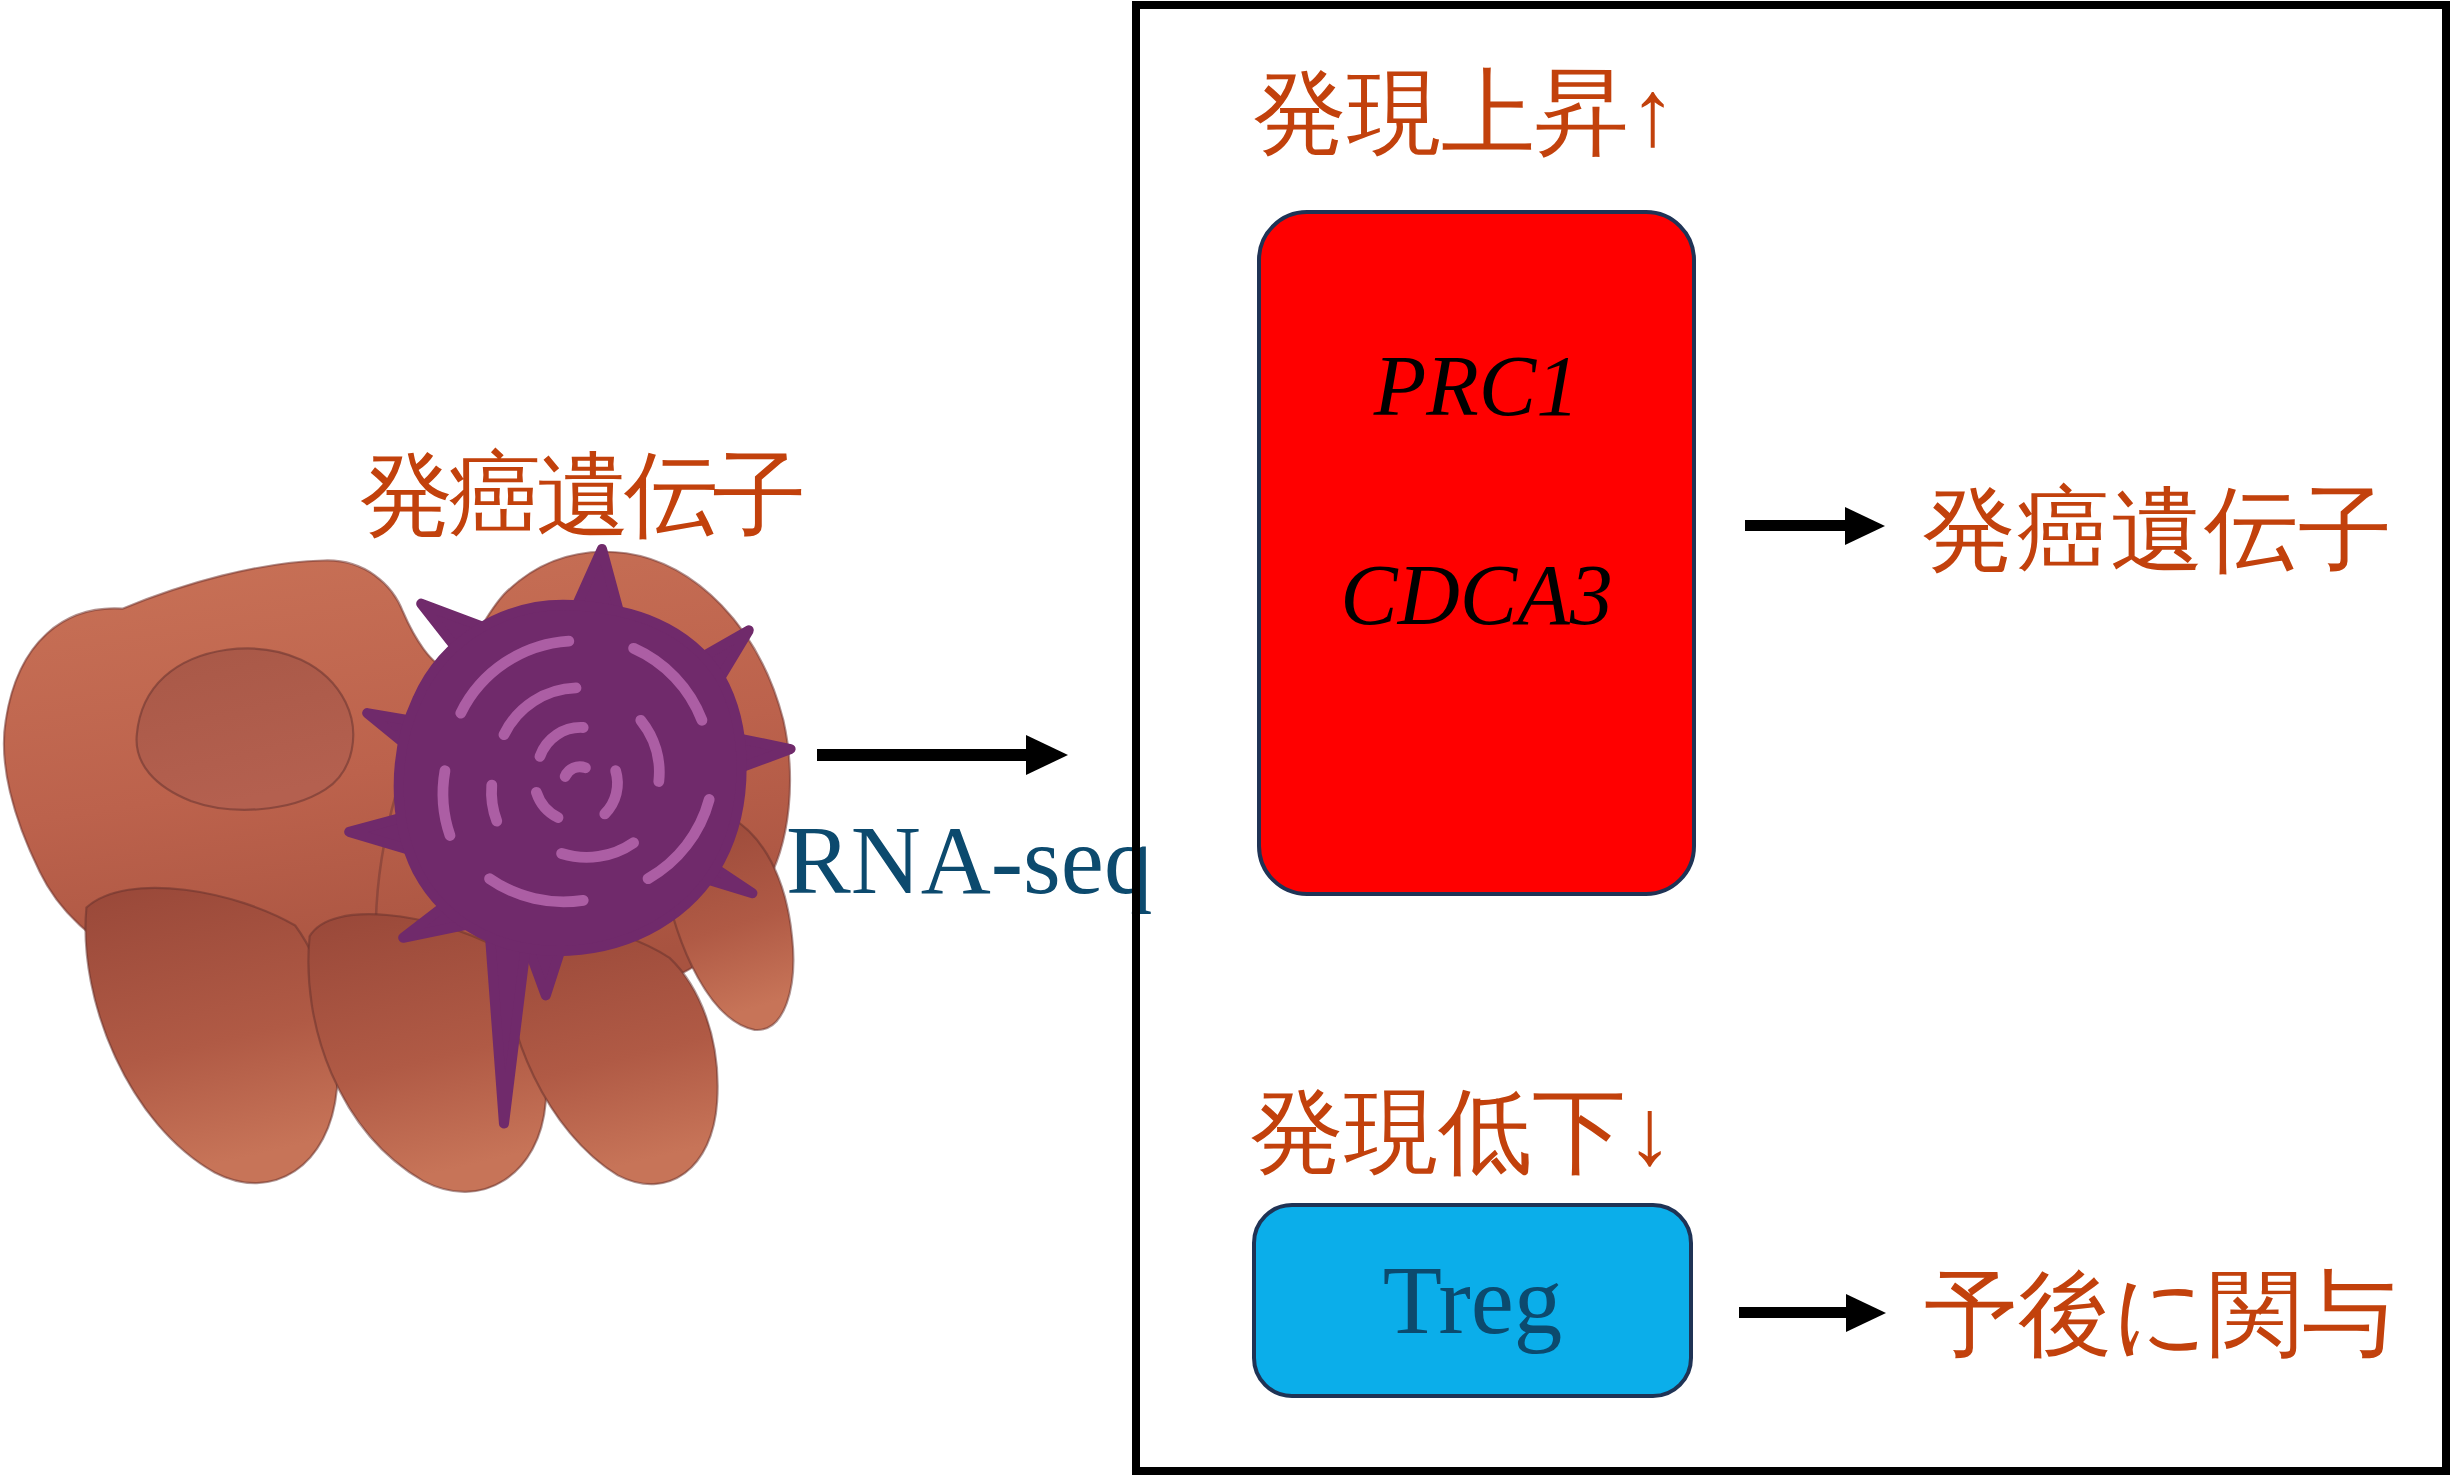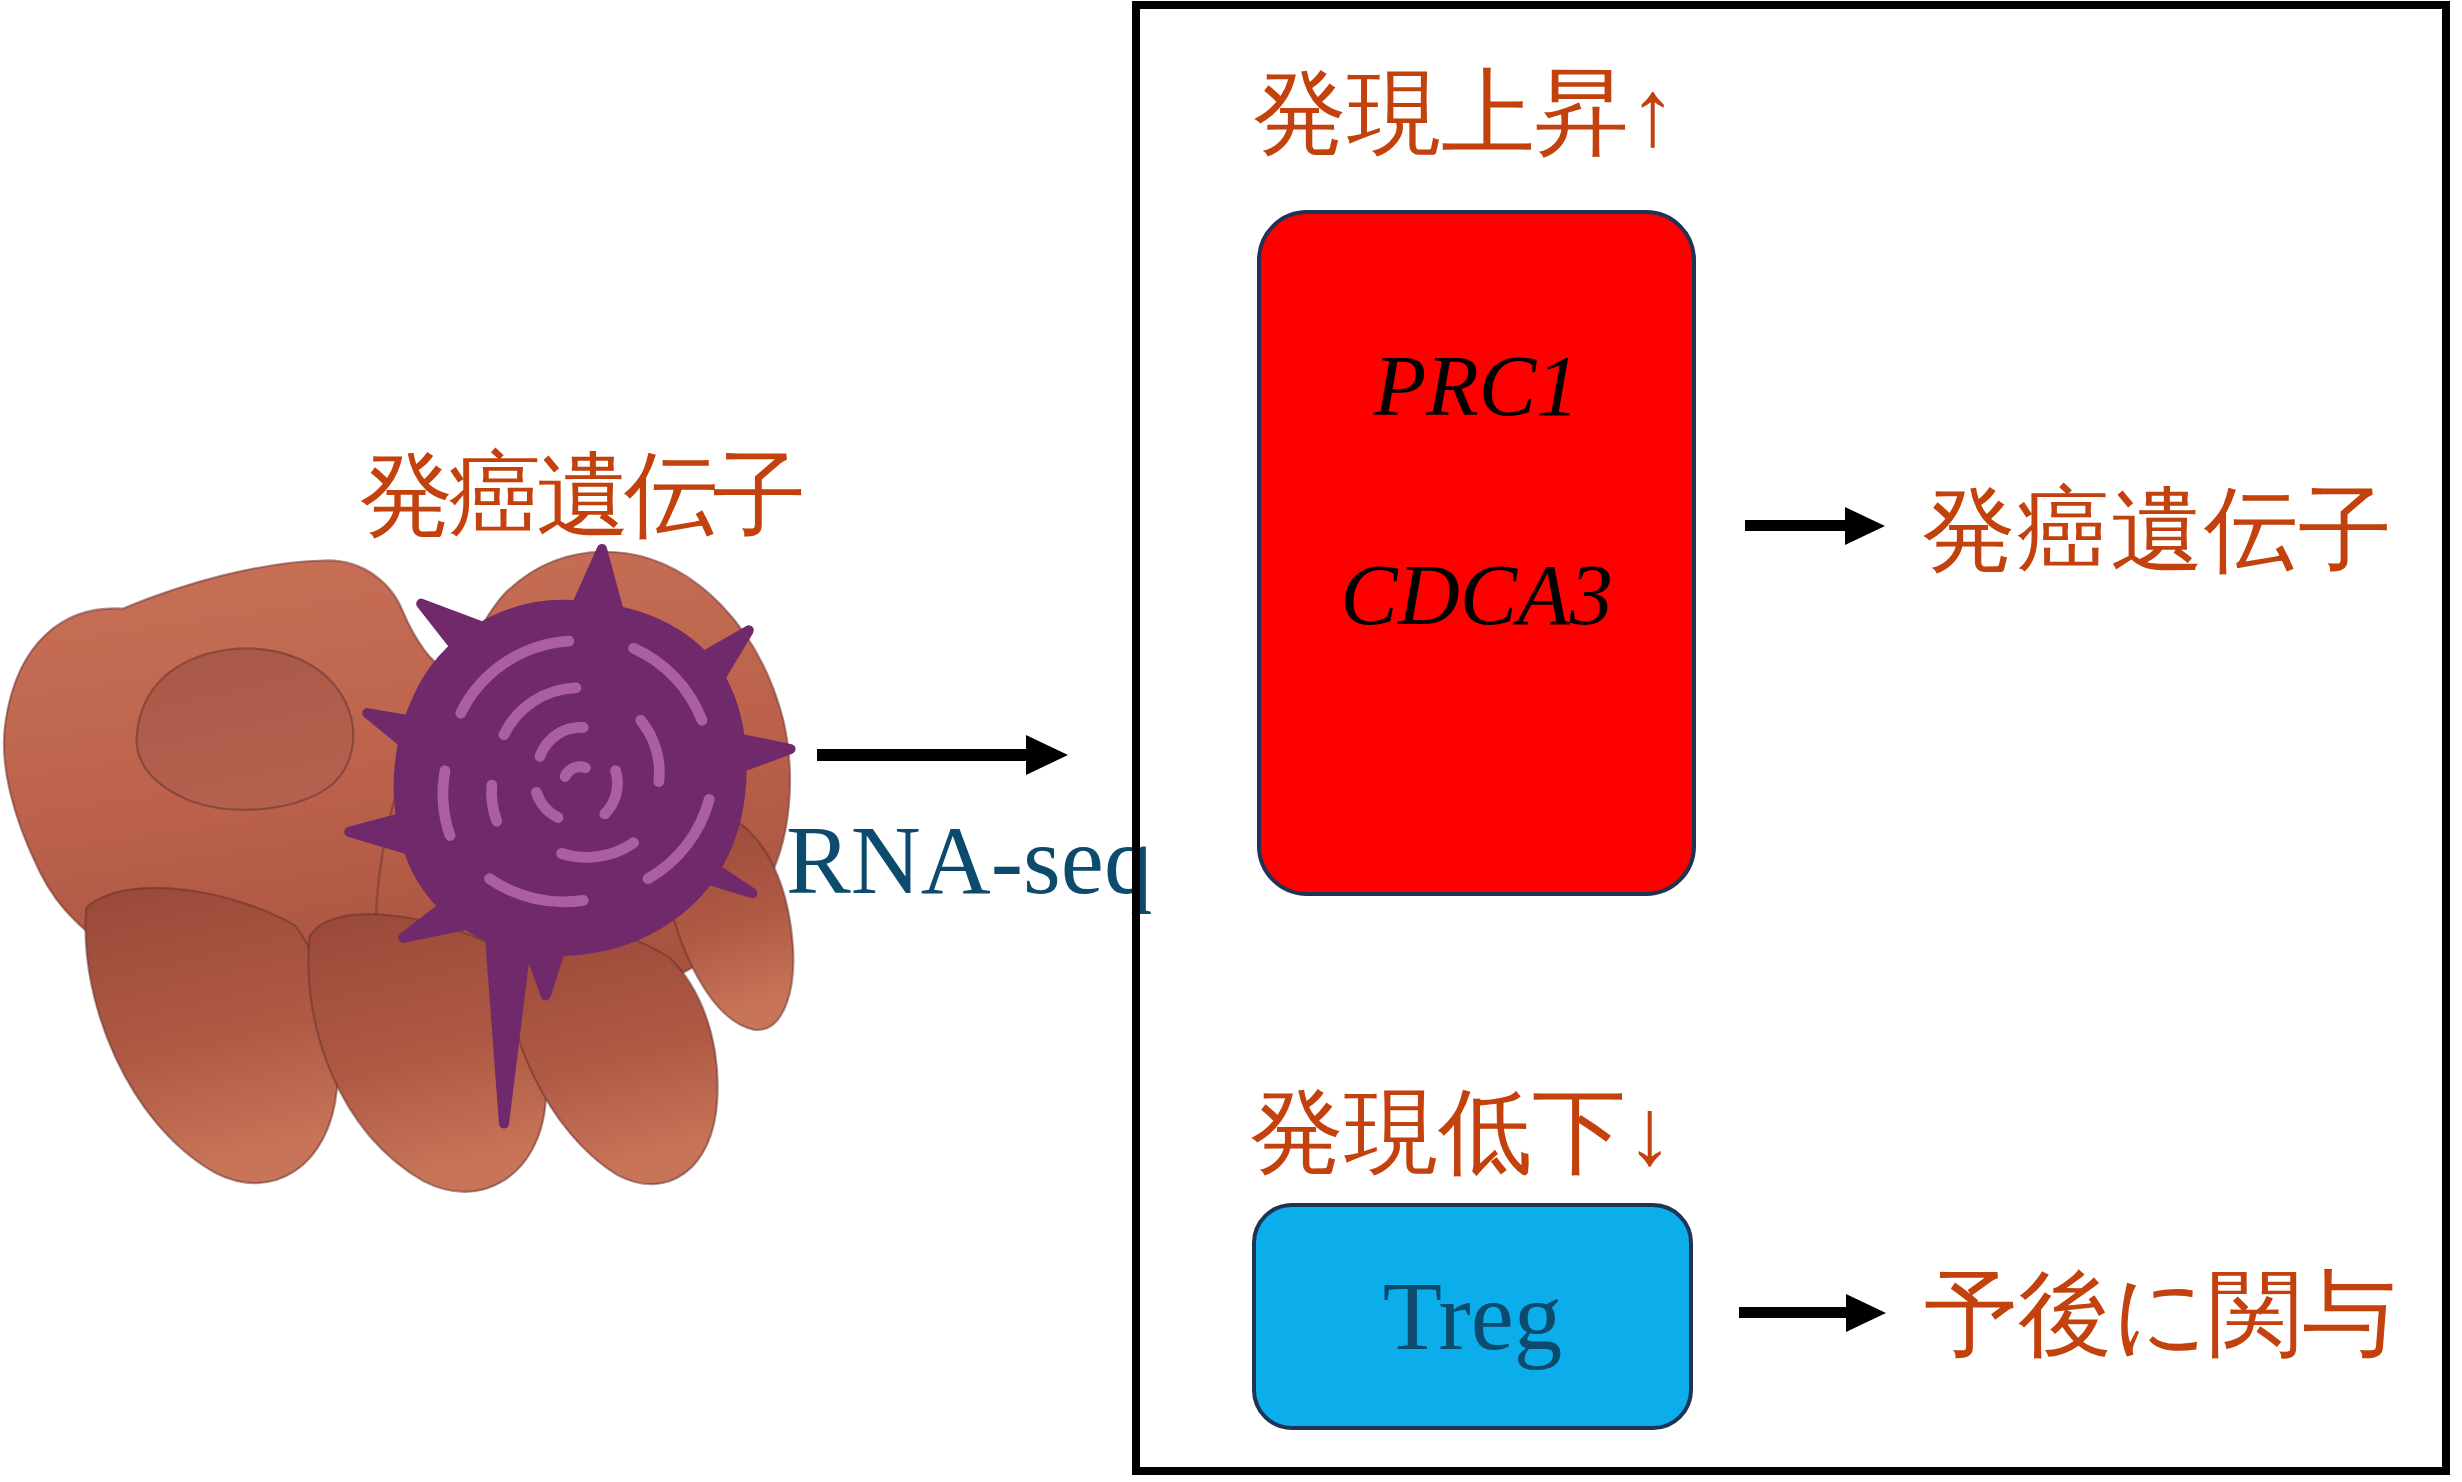--- a/index.html
+++ b/index.html
@@ -46,21 +46,21 @@
     font-style:italic;
     font-size:86px;line-height:86px;
     color:#000;
     margin-top:28px;
   }
   .gene.g0{top:101px;}
   .gene.g1{top:310px;}
   .gene.g2{top:491px;}
   
   .downbox{
-    left:1252px;top:1203px;width:441px;height:227px;
+    left:1252px;top:1203px;width:441px;height:195px;
     background:#0BAEEA;
     border:4.3px solid #1F3355;
     border-radius:40px;
     box-sizing:border-box;
     display:flex;align-items:center;justify-content:center;
   }
   .downbox .cell{
     font-size:97px;line-height:97px;
   }
   

